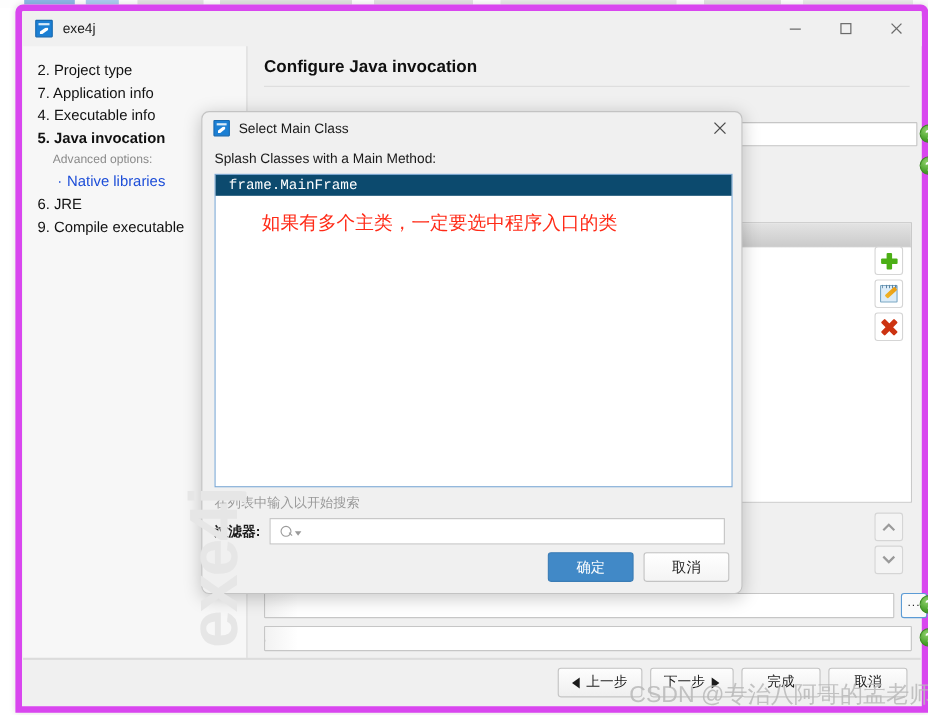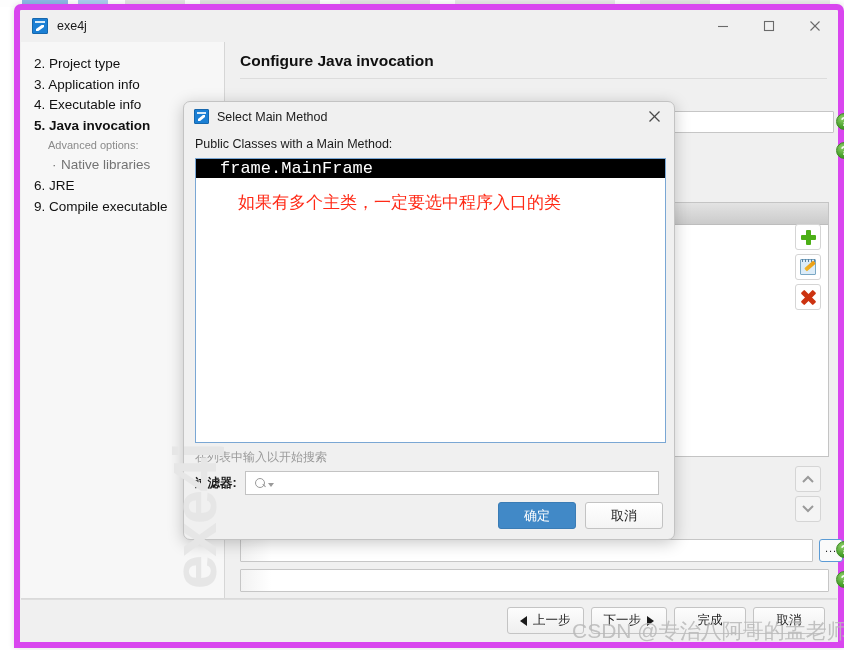--- a/index.html
+++ b/index.html
@@ -72,21 +72,21 @@
     background:#f7f7f7;
     border-right:1px solid #d6d6d6;
     overflow:hidden;
   }
   .sidebar-inner { padding:12px 0 0 13px; position:relative; z-index:2;}
   .nav-item {
     font-size:13.5px; color:#111; line-height:20.6px; white-space:nowrap;
   }
   .nav-item.active { font-weight:bold; }
   .nav-sub-head { font-size:11px; color:#8a8a8a; line-height:19px; padding-left:14px; }
-  .nav-sub { font-size:13.5px; color:#737373; line-height:20.6px; padding-left:18px; }
+  .nav-sub { font-size:13.5px; color:#1d4ed8; line-height:20.6px; padding-left:18px; }
   .nav-sub .dot { display:inline-block; width:9px; }
 
   .sidebar-watermark {
     position:absolute; right:-2px; bottom:10px;
     font-size:62px; font-weight:bold; color:#e6e6e6;
     writing-mode: vertical-rl; transform: rotate(180deg);
     letter-spacing:-2px; z-index:1; user-select:none;
     line-height:1;
   }
 
@@ -236,23 +236,23 @@
   .dlg-close {
     margin-left:auto; width:40px; height:29px;
     display:flex; align-items:center; justify-content:center; color:#4a4a4a;
   }
   .dlg-label { position:absolute; left:11px; top:35px; font-size:12.5px; color:#1a1a1a; }
   .dlg-list {
     position:absolute; left:11px; top:56px; width:471px; height:285px;
     background:#fff; border:1px solid #7aa7d4;
   }
   .list-item-selected {
-    height:19px; background:#000000; color:#fff;
-    font-family:"Liberation Mono", monospace; font-size:17px;
-    display:flex; align-items:center; padding-left:24px;
+    height:19px; background:#0c4a6e; color:#fff;
+    font-family:"Liberation Mono", monospace; font-size:13px;
+    display:flex; align-items:center; padding-left:12px;
   }
   .red-note {
     position:absolute; left:42px; top:32px;
     font-size:17px; color:#ff2a17; white-space:nowrap;
   }
   .dlg-hint { position:absolute; left:11px; top:347px; font-size:12px; color:#9a9a9a; }
   .dlg-filter-row { position:absolute; left:11px; top:369px; display:flex; align-items:center; gap:8px; }
   .dlg-filter-label { font-size:12.5px; color:#1a1a1a; font-weight:bold; }
   .dlg-filter-box {
     width:414px; height:24px; background:#fff; border:1px solid #c3c3c3;
@@ -315,21 +315,21 @@
               <line x1="10.5" y1="1.5" x2="1.5" y2="10.5" stroke="#6a6a6a" stroke-width="1.1"></line>
             </svg>
         </div>
       </div>
     </div>
 
     <div class="sidebar">
       <div class="sidebar-watermark">exe4j</div>
       <div class="sidebar-inner">
         <div class="nav-item">2. Project type</div>
-        <div class="nav-item">3. Application info</div>
+        <div class="nav-item">7. Application info</div>
         <div class="nav-item">4. Executable info</div>
         <div class="nav-item active">5. Java invocation</div>
         <div class="nav-sub-head">Advanced options:</div>
         <div class="nav-sub">
           <span class="dot">·</span><span>Native libraries</span>
         </div>
         <div class="nav-item">6. JRE</div>
         <div class="nav-item">9. Compile executable</div>
       </div>
     </div>
@@ -406,30 +406,30 @@
         <div class="wiz-btn">
           <span>取消</span>
         </div>
       </div>
     </div>
   </div>
 
   <div class="dialog">
     <div class="dlg-titlebar">
       <div class="dlg-icon"></div>
-      <span class="dlg-title">Select Main Method</span>
+      <span class="dlg-title">Select Main Class</span>
       <div class="dlg-close">
         <svg width="13" height="13" viewBox="0 0 13 13">
             <line x1="1.5" y1="1.5" x2="11.5" y2="11.5" stroke="#4a4a4a" stroke-width="1.2"></line>
             <line x1="11.5" y1="1.5" x2="1.5" y2="11.5" stroke="#4a4a4a" stroke-width="1.2"></line>
           </svg>
       </div>
     </div>
 
-    <div class="dlg-label">Public Classes with a Main Method:</div>
+    <div class="dlg-label">Splash Classes with a Main Method:</div>
 
     <div class="dlg-list">
       <div class="list-item-selected">frame.MainFrame</div>
       <div class="red-note">如果有多个主类，一定要选中程序入口的类</div>
     </div>
 
     <div class="dlg-hint">在列表中输入以开始搜索</div>
 
     <div class="dlg-filter-row">
       <span class="dlg-filter-label">过滤器:</span>

